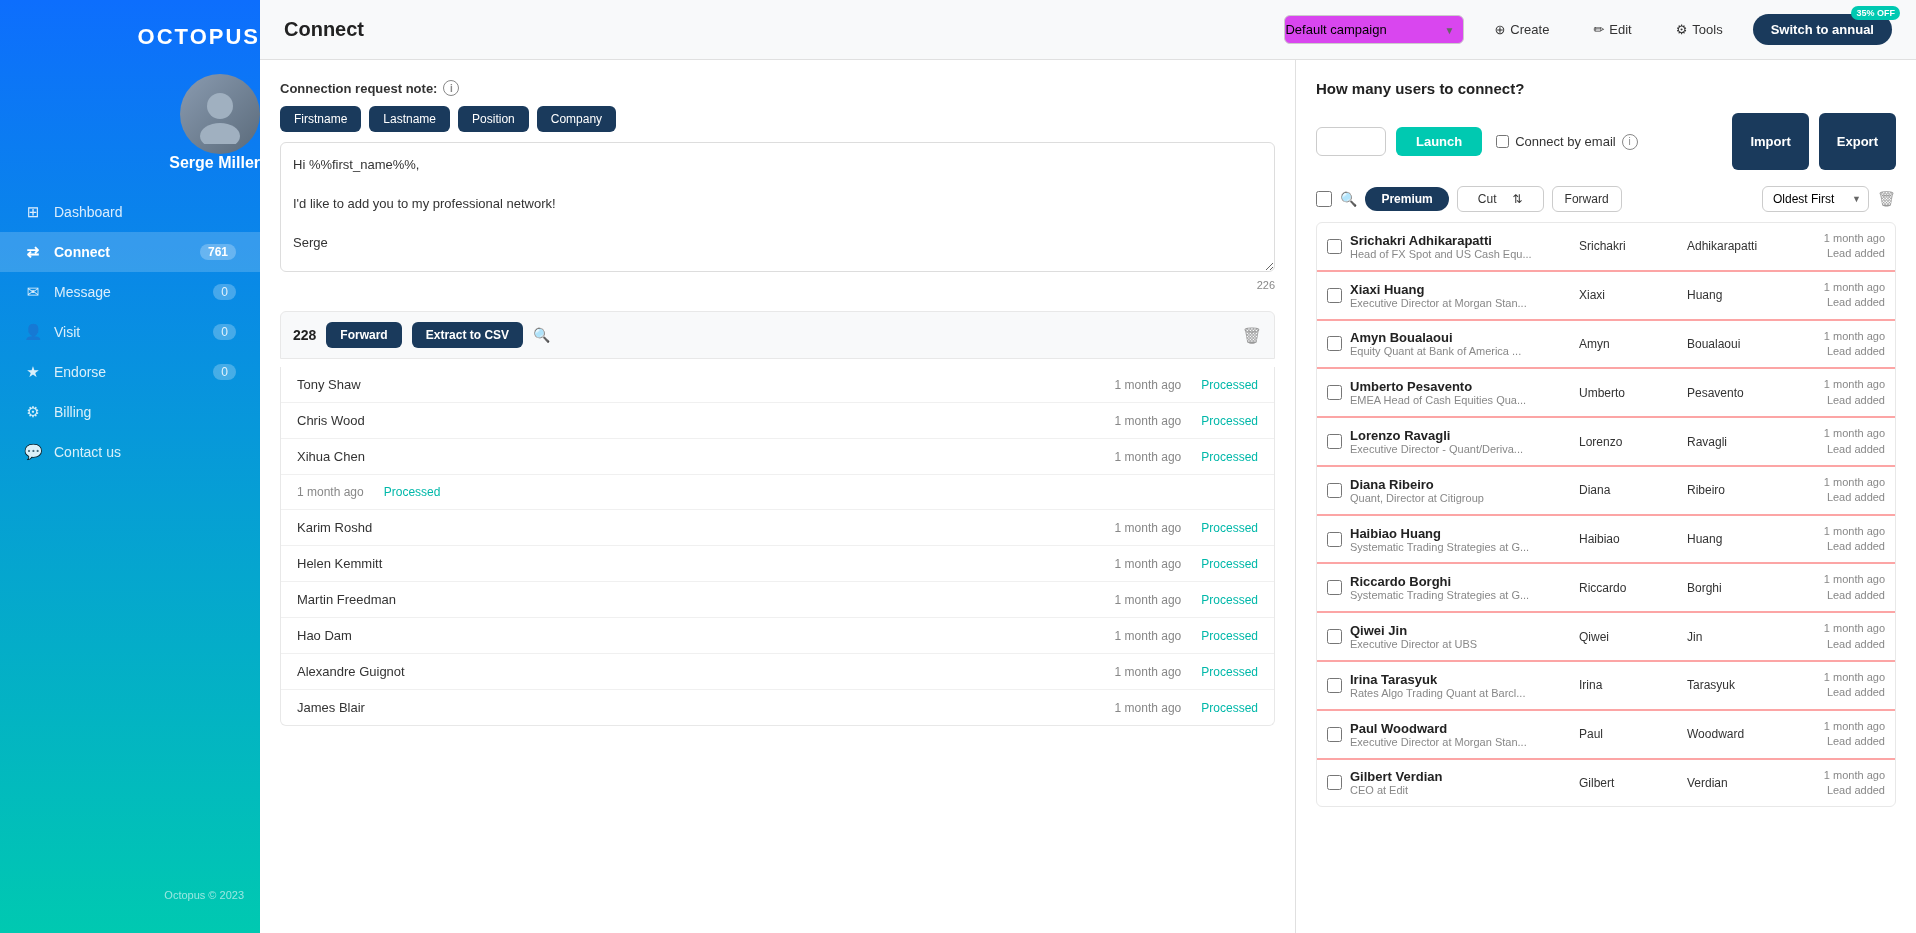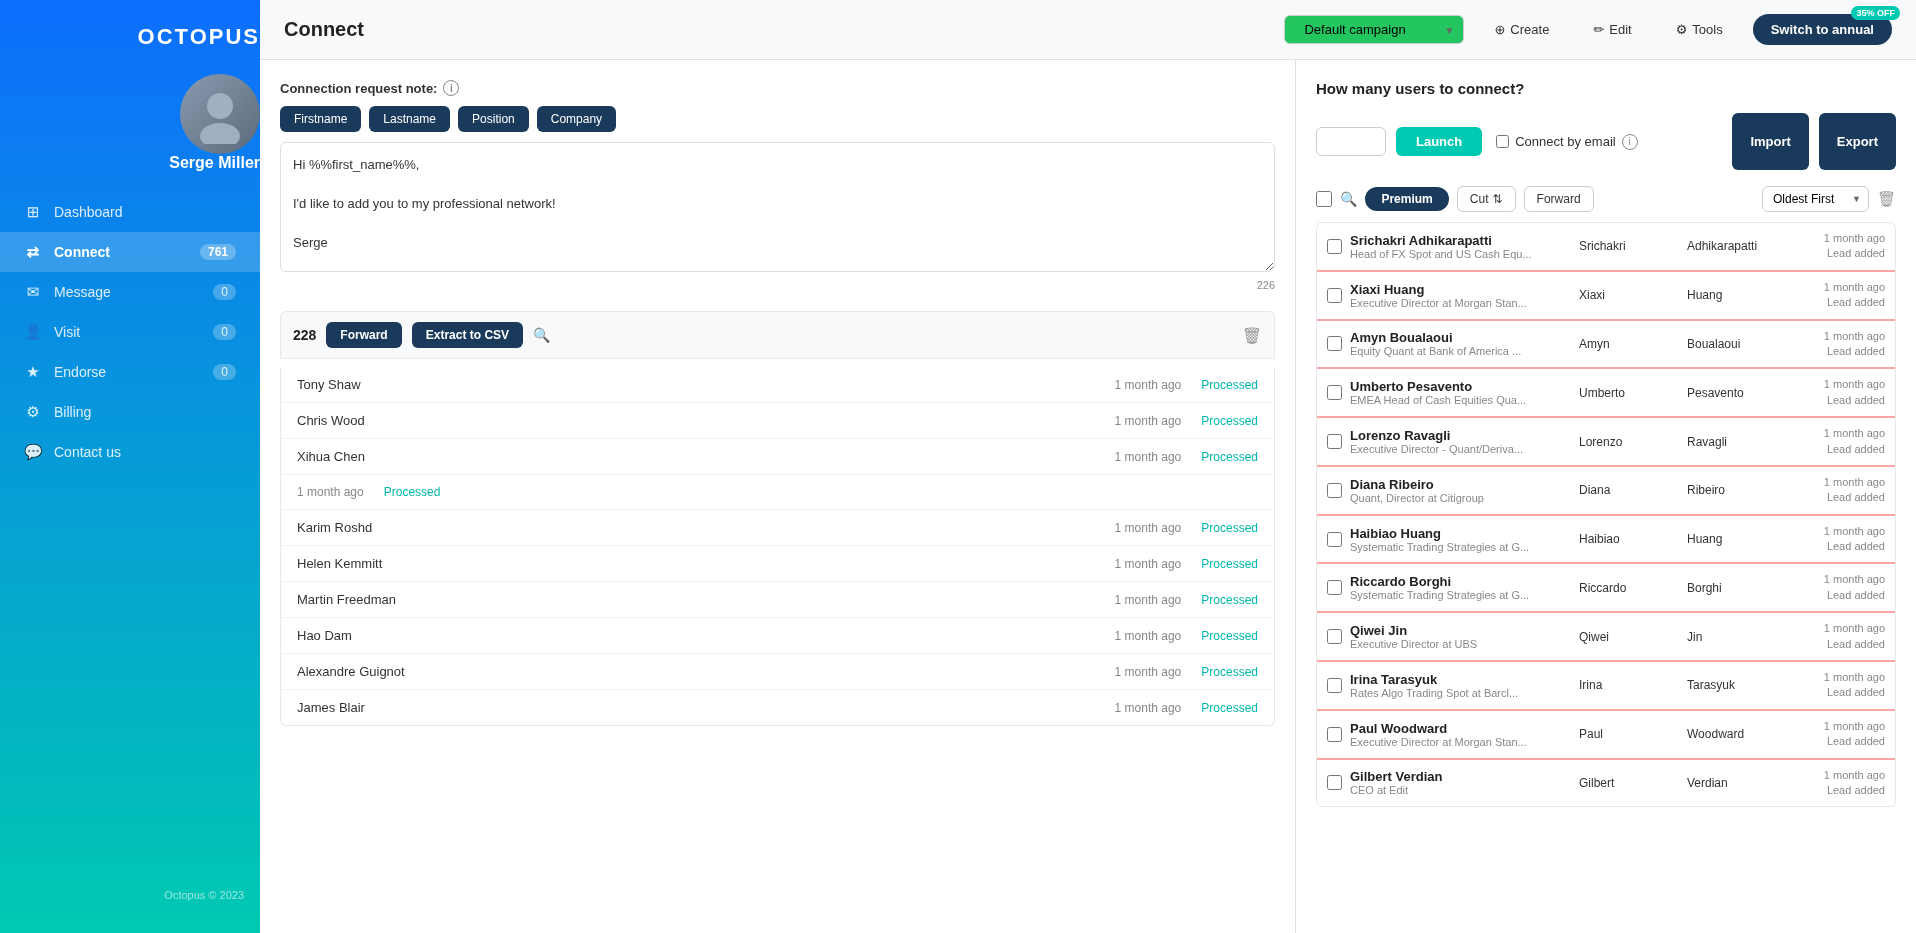--- a/index.html
+++ b/index.html
@@ -71,23 +71,23 @@
       padding: 0 24px;
       height: 60px;
       background: #f8f9fa;
       border-bottom: 1px solid #e0e0e0;
       gap: 16px;
     }
     .topbar-title { font-size: 20px; font-weight: 700; color: #222; flex: 1; }
     .campaign-select {
       border: 1px solid #ccc;
       border-radius: 6px;
-      padding: 6px 32px 6px 19px;
-      font-size: 13px;
-      background: #22c55e;
+      padding: 6px 32px 6px 0;
+      font-size: 13px;
+      background: #d946ef;
       appearance: none;
       -webkit-appearance: none;
       cursor: pointer;
       min-width: 180px;
     }
     .select-wrap { position: relative; }
     .select-wrap::after {
       content: '▼';
       position: absolute;
       right: 10px; top: 50%;
@@ -347,24 +347,24 @@
       padding: 5px 16px;
       font-size: 12px;
       font-weight: 600;
       cursor: pointer;
     }
     .cut-btn {
       background: white;
       color: #333;
       border: 1px solid #ccc;
       border-radius: 6px;
-      padding: 5px 12px;
+      padding: 5px 20px;
       font-size: 12px;
       cursor: pointer;
-      display: flex; align-items: center; gap: 4px;
+      display: flex; align-items: center; gap: 16px;
     }
     .forward-filter-btn {
       background: white;
       color: #333;
       border: 1px solid #ccc;
       border-radius: 6px;
       padding: 5px 12px;
       font-size: 12px;
       cursor: pointer;
     }
@@ -754,21 +754,21 @@
           <div class="lead-meta">
               <div class="lead-time">1 month ago</div>
               <div class="lead-added">Lead added</div>
             </div>
         </div>
 
         <div class="lead-row">
           <input type="checkbox" class="lead-checkbox" style="">
           <div class="lead-info">
             <div class="lead-name">Irina Tarasyuk</div>
-            <div class="lead-title">Rates Algo Trading Spot at Barcl...</div>
+            <div class="lead-title">Rates Algo Trading Quant at Barcl...</div>
           </div>
           <div class="lead-first">Irina</div>
           <div class="lead-last">Tarasyuk</div>
           <div class="lead-meta">
               <div class="lead-time">1 month ago</div>
               <div class="lead-added">Lead added</div>
             </div>
         </div>
 
         <div class="lead-row">

